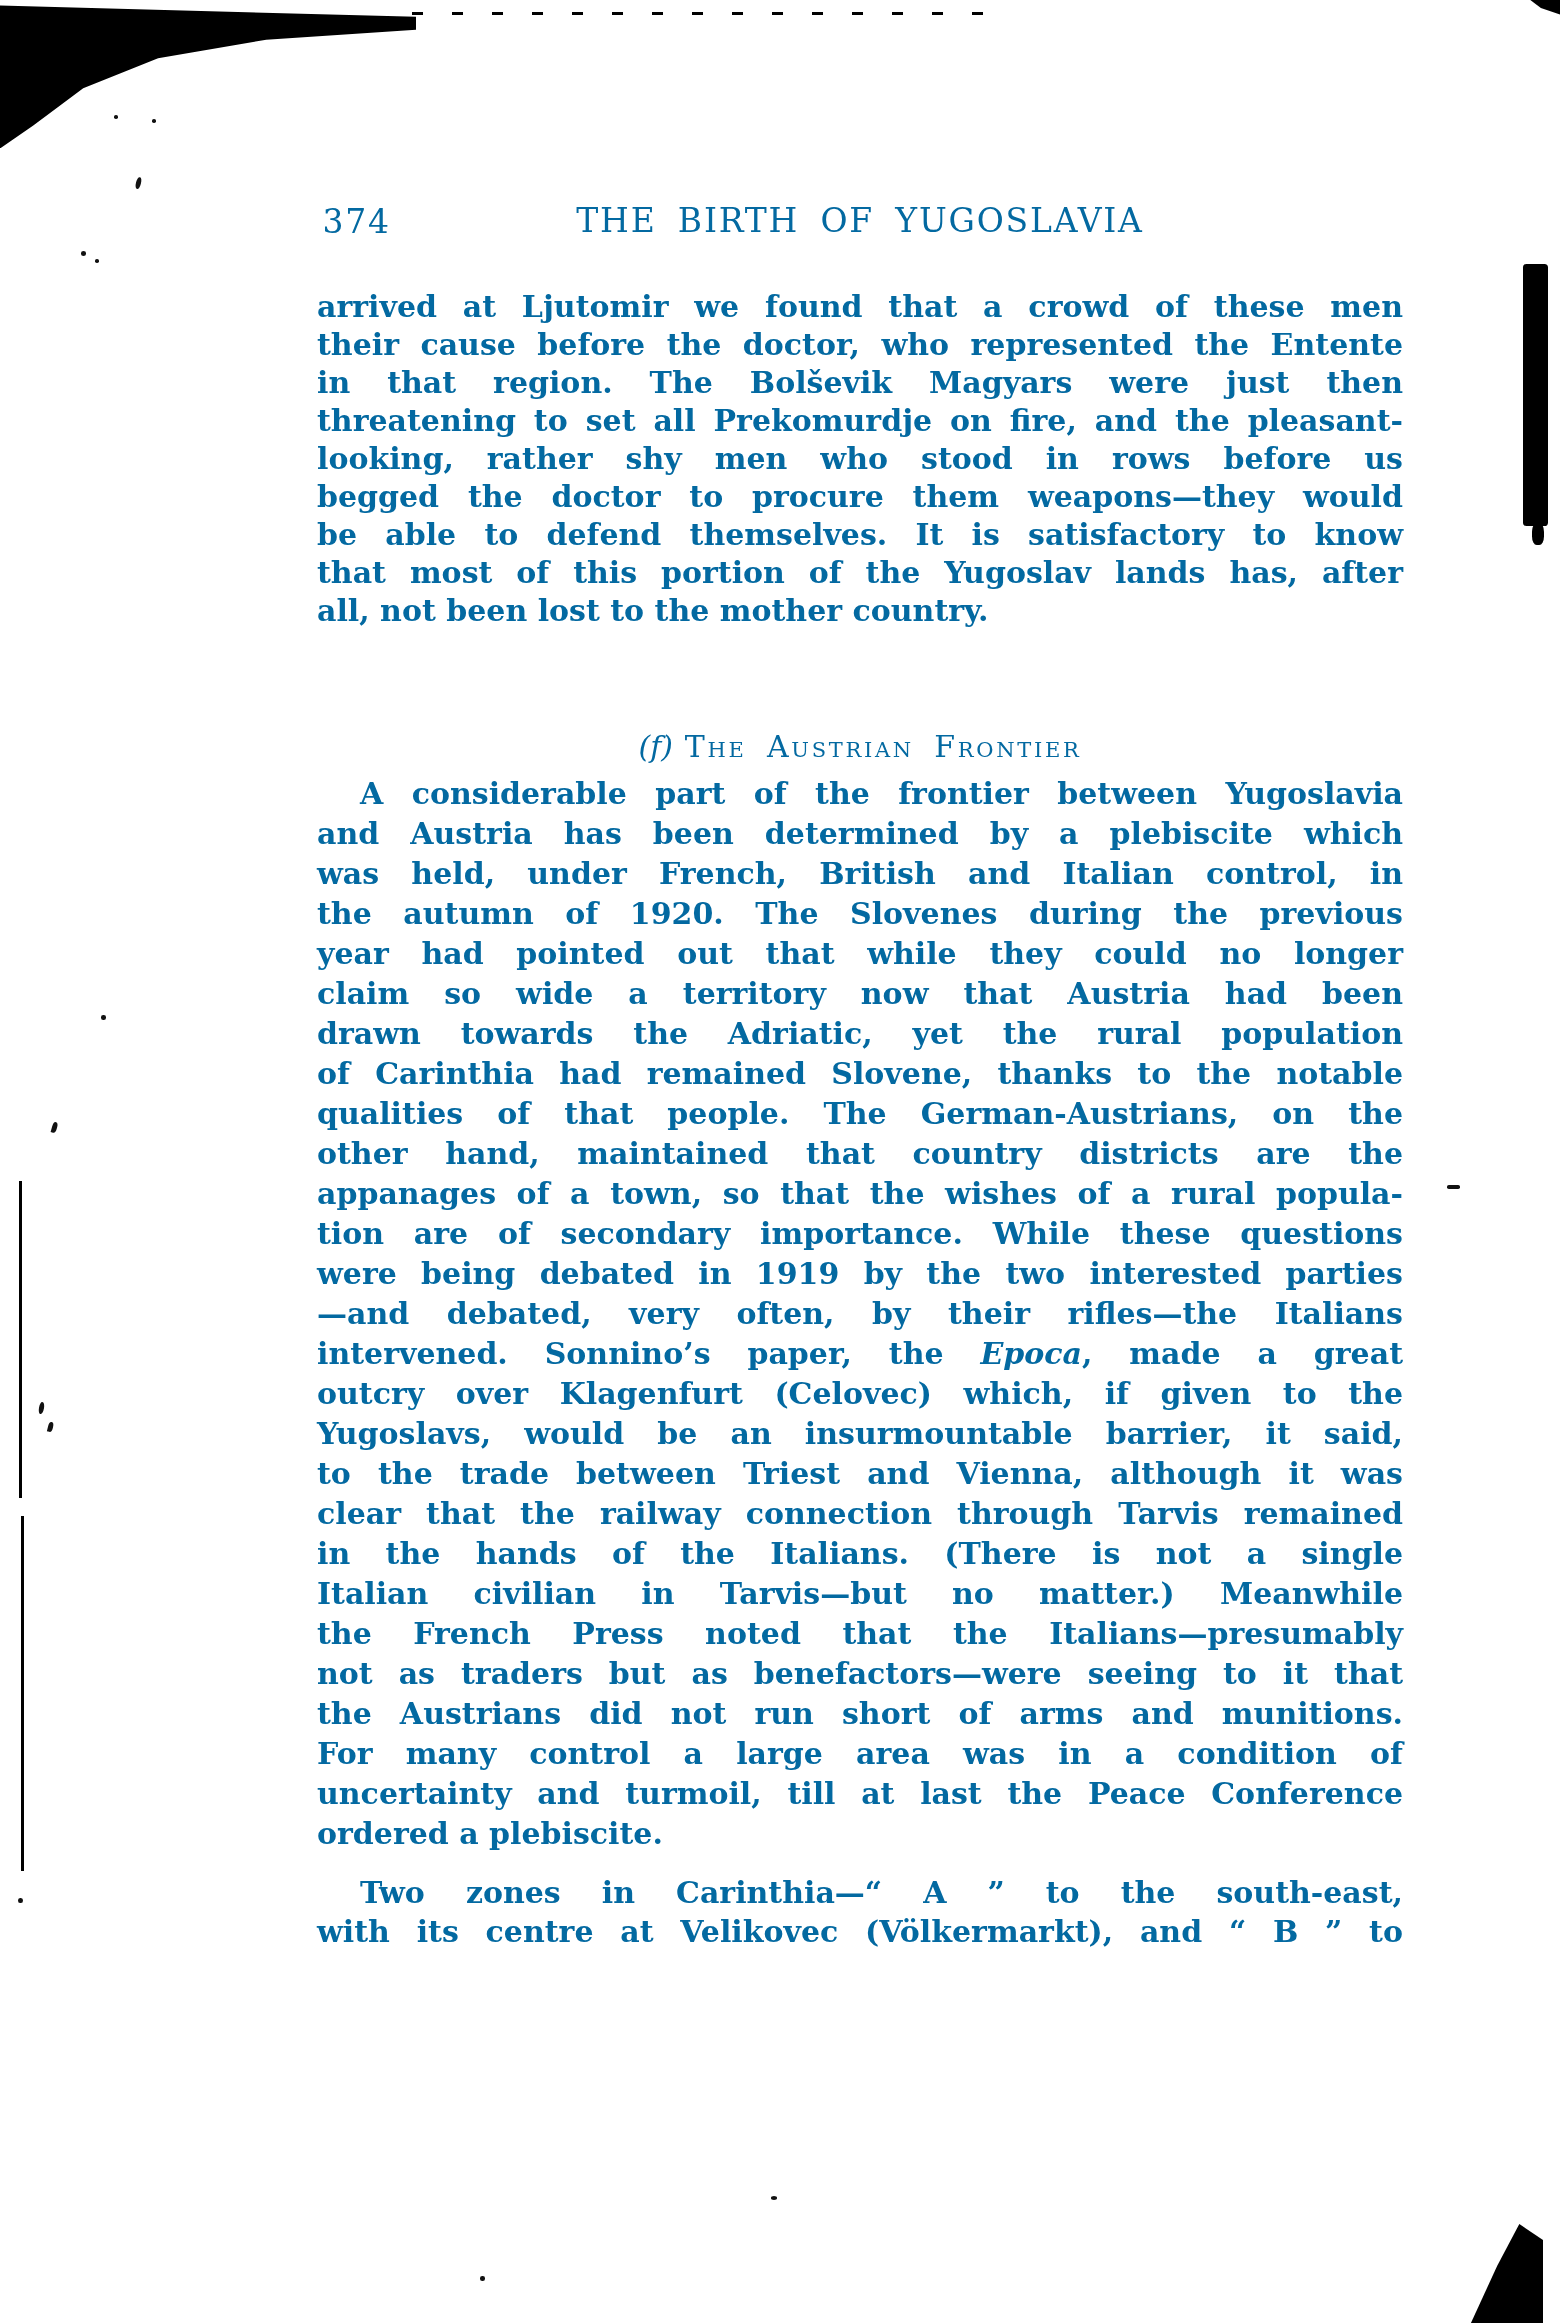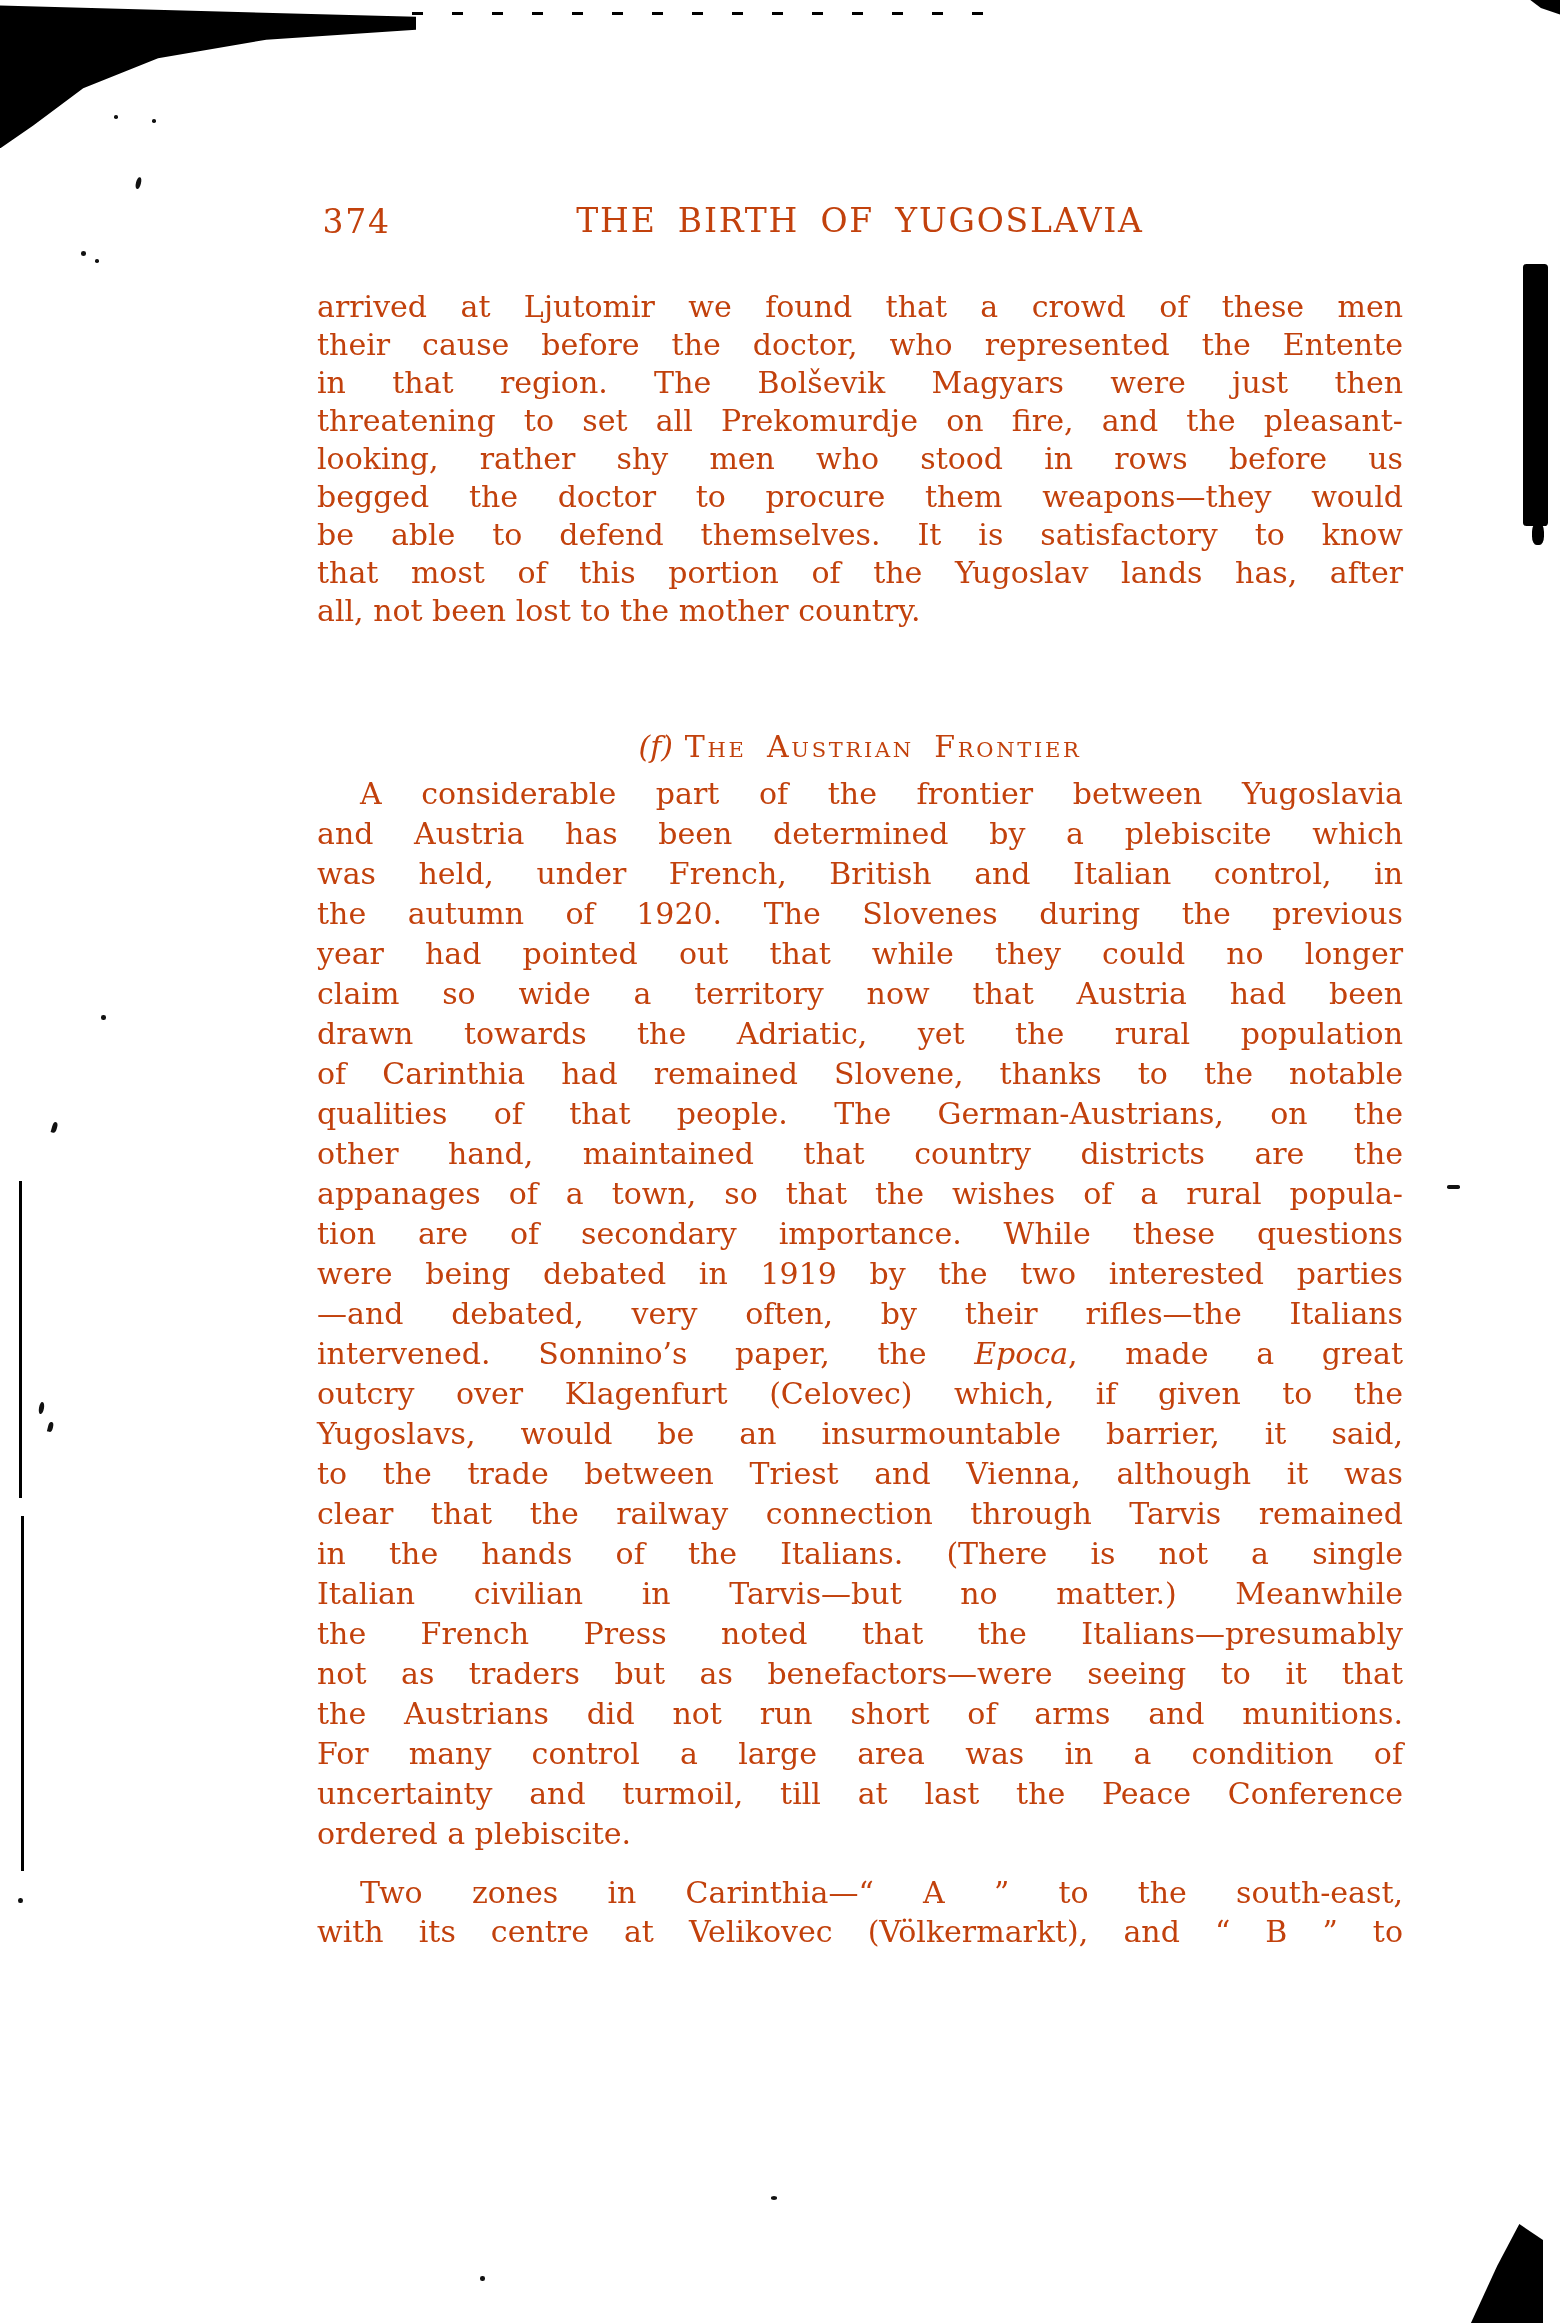--- a/index.html
+++ b/index.html
@@ -1,30 +1,30 @@
 <!DOCTYPE html>
 <html style="font-size:14.5px"><head>
 <meta charset="utf-8">
 <style>
   * { margin:0; padding:0; box-sizing:border-box; }
   html,body { background:#ffffff; }
   .page {
     position:relative; width:1560px; height:2323px;
     background:#ffffff; overflow:hidden;
-    font-family:"DejaVu Serif", serif; color:#c2410c;
+    font-family:"DejaVu Serif", serif; color:#0369a1;
   }
   .column { position:absolute; left:317px; width:1086px; }
 
   
   .header { top:201px; height:45px; }
   .pagenum { position:absolute; left:5.4px; top:0.9px; font-size:33px; letter-spacing:1.8px; }
   .runtitle { display:block; text-align:center; font-size:33px; letter-spacing:1.8px; word-spacing:9px; }
 
   
-  .para { font-size:30px; }
+  .para { font-size:30px;font-weight:bold; }
   .p1 { top:288px; line-height:38px; }
   .p2 { top:774px; line-height:40px; }
   .p3 { top:1873px; line-height:39px; }
   .tline { text-align:justify; text-align-last:justify; }
   .endshort .tline:last-child { text-align-last:left; }
   .indent .tline:first-child { text-indent:43px; }
   .tline i { font-style:italic; }
 
   
   .heading { top:729px; text-align:center; font-size:30px; }

